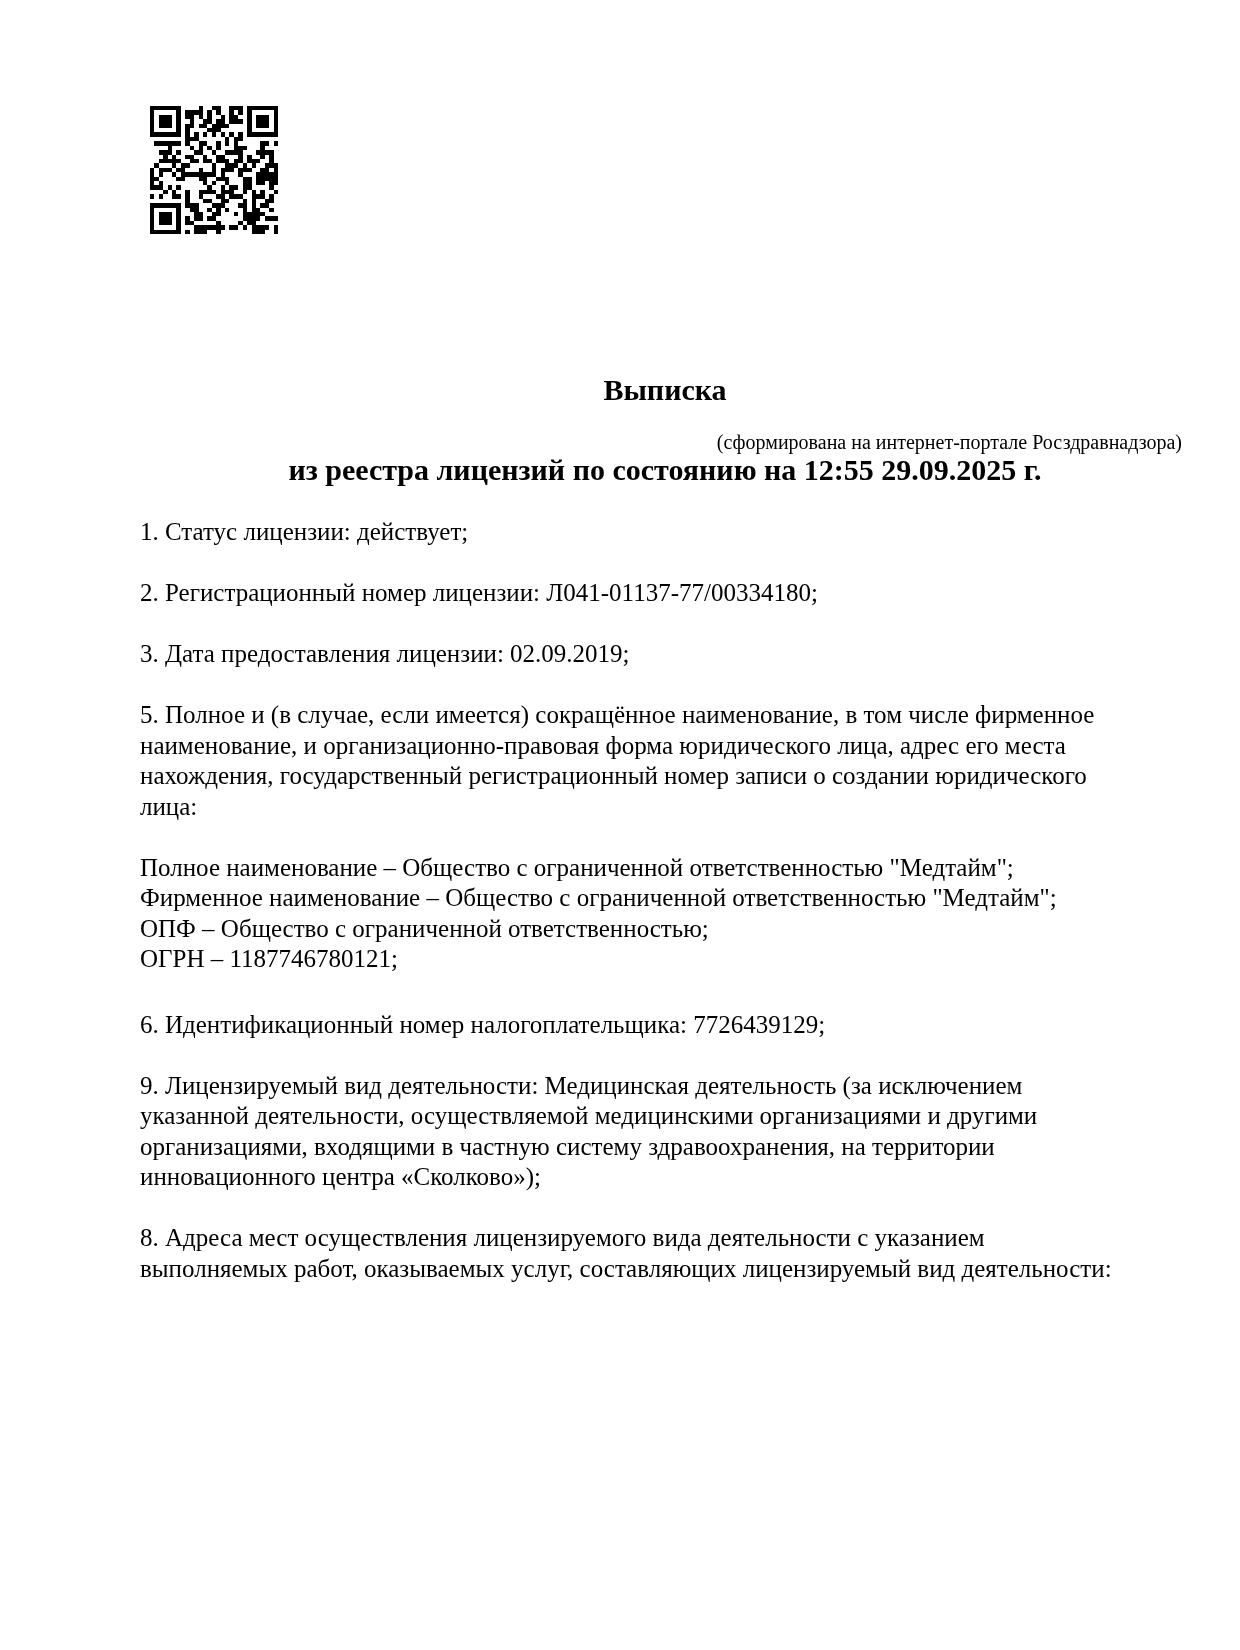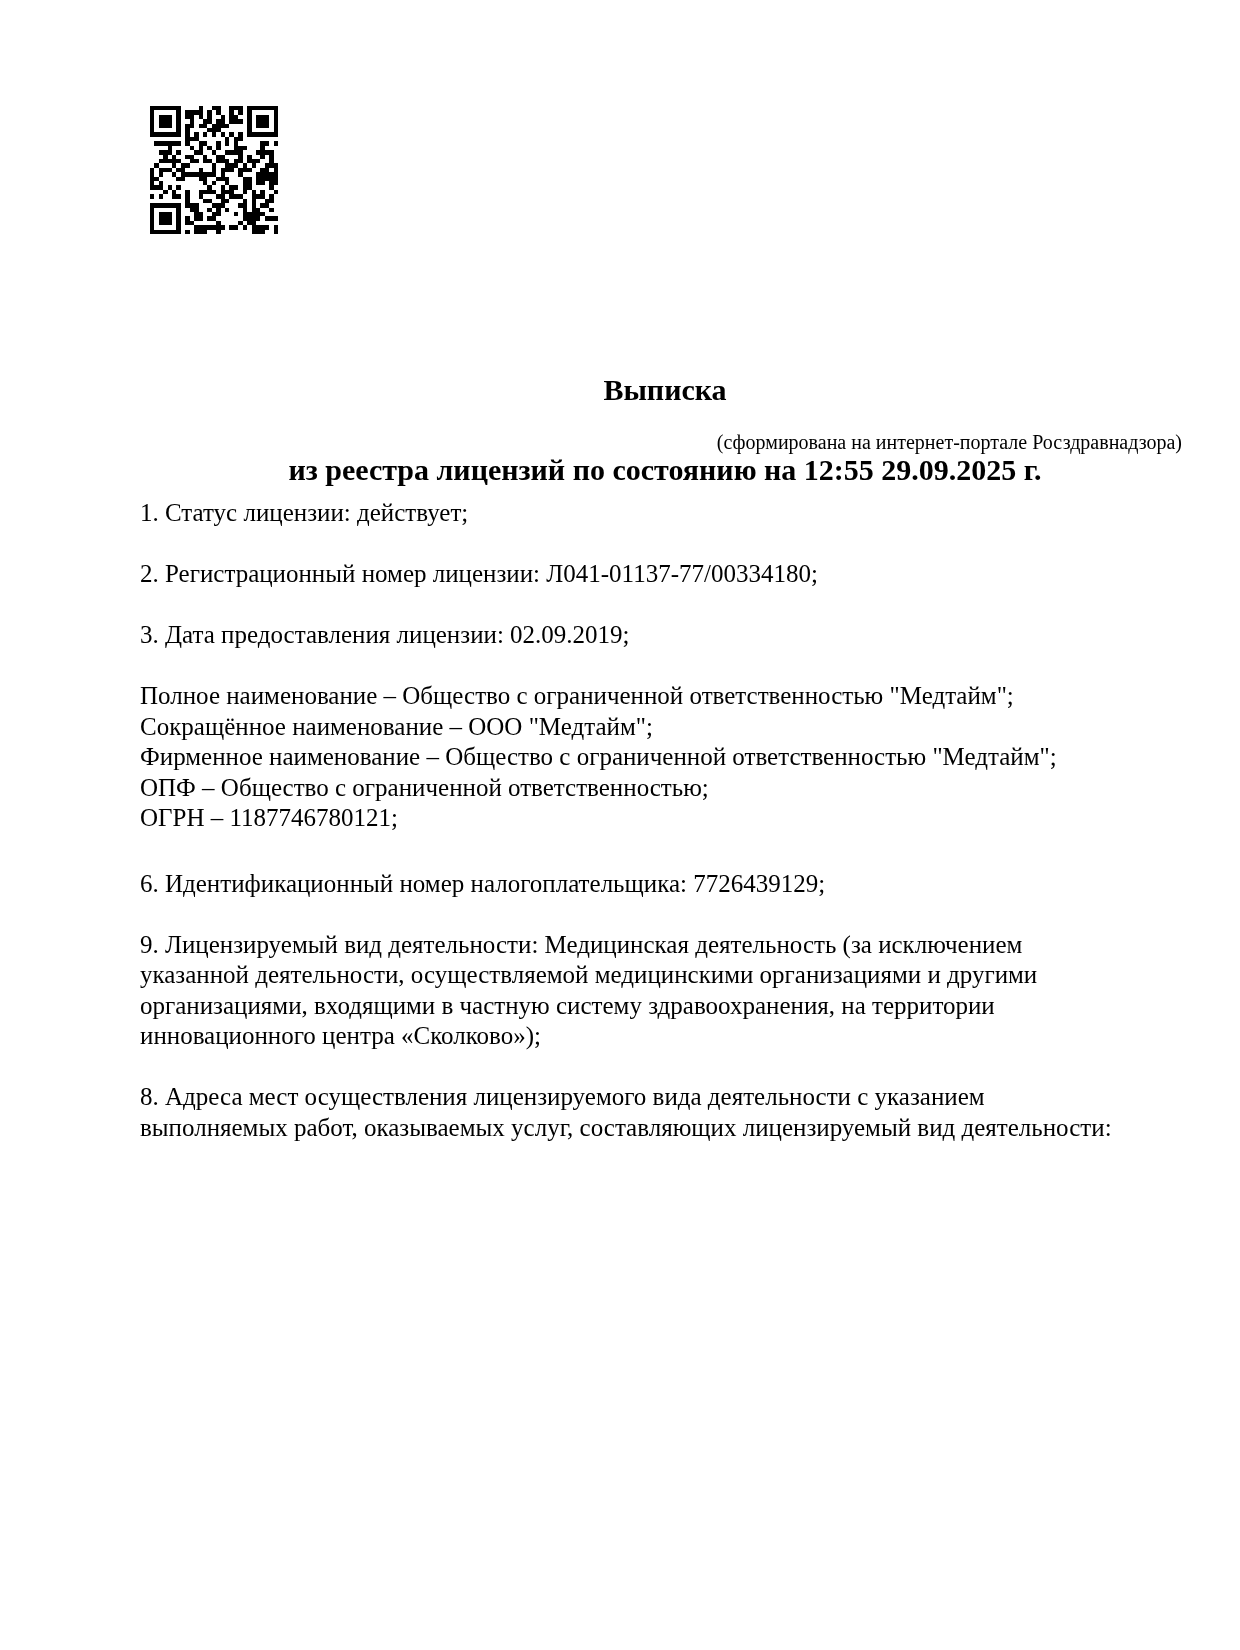--- a/index.html
+++ b/index.html
@@ -35,21 +35,21 @@
     position: absolute;
     top: 430px;
     right: 58px;
     font-size: 20px;
     line-height: 25px;
     text-align: right;
   }
   .content {
     position: absolute;
     left: 140px;
-    top: 498px;
+    top: 517px;
     width: 995px;
     font-size: 25px;
     line-height: 30.5px;
     text-align: left;
   }
   .content p {
     margin: 0 0 30.5px 0;
     padding: 0;
   }
   .content .org-block { margin: 0 0 35px 0; }
@@ -488,23 +488,23 @@
     <div>Выписка</div>
     <div>из реестра лицензий по состоянию на 12:55 29.09.2025 г.</div>
   </div>
 
   <div class="formation-note">(сформирована на интернет-портале Росздравнадзора)</div>
 
   <div class="content">
     <p>1. Статус лицензии: действует;</p>
     <p>2. Регистрационный номер лицензии: Л041-01137-77/00334180;</p>
     <p>3. Дата предоставления лицензии: 02.09.2019;</p>
+    <p>5. Полное и (в случае, если имеется) сокращённое наименование, в том числе фирменное наименование, и организационно-правовая форма юридического лица, адрес его места нахождения, государственный регистрационный номер записи о создании юридического лица:</p>
     <div class="org-block">
       <div>Полное наименование – Общество с ограниченной ответственностью "Медтайм";</div>
-      <div>Сокращённое наименование – ООО "Медтайм";</div>
       <div>Фирменное наименование – Общество с ограниченной ответственностью "Медтайм";</div>
       <div>ОПФ – Общество с ограниченной ответственностью;</div>
       <div>ОГРН – 1187746780121;</div>
     </div>
     <p>6. Идентификационный номер налогоплательщика: 7726439129;</p>
     <p>9. Лицензируемый вид деятельности: Медицинская деятельность (за исключением указанной деятельности, осуществляемой медицинскими организациями и другими организациями, входящими в частную систему здравоохранения, на территории инновационного центра «Сколково»);</p>
     <p>8. Адреса мест осуществления лицензируемого вида деятельности с указанием выполняемых работ, оказываемых услуг, составляющих лицензируемый вид деятельности:</p>
   </div>
 
 </div>

